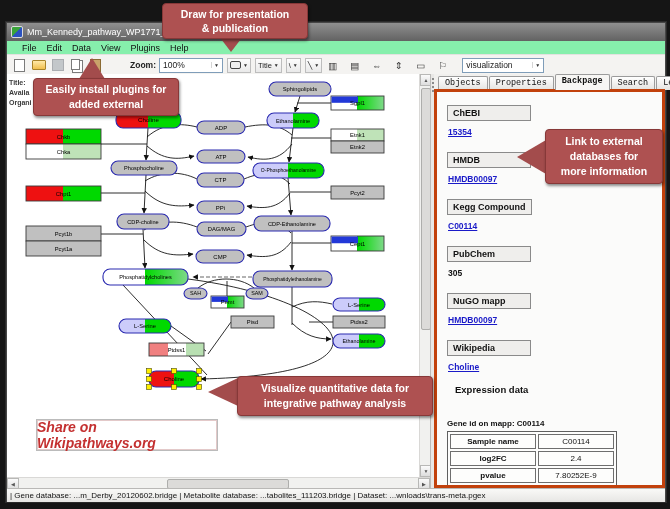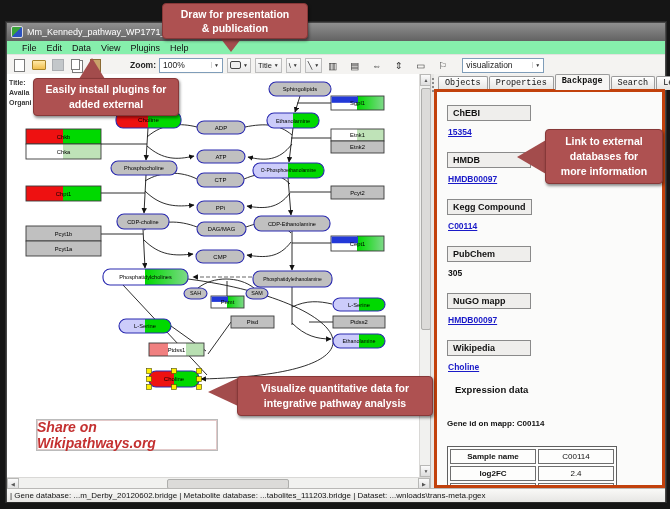--- a/index.html
+++ b/index.html
@@ -72,21 +72,21 @@
        background:linear-gradient(#ffffff,#e4e3e0);margin-right:1px;border-radius:2px 2px 0 0;
        position:relative;top:1px;font-family:Liberation Mono, monospace;}
   .tab.active{background:#f7f6f4;font-weight:bold;padding-bottom:4px;top:1px;z-index:2;}
   .panel-content{position:absolute;left:0;top:15px;right:0;bottom:0;background:#fbfbfa;
                  border:3px solid #c2410c;overflow:hidden;padding:10px 0 0 10px;box-sizing:border-box;}
   .sec-hdr{display:inline-block;min-width:72px;border:1px solid #8a8a8a;background:#efeeec;
            font-weight:bold;font-size:9px;color:#111;padding:2px 5px;margin-bottom:6px;}
   .sec-val{font-size:8.5px;font-weight:bold;margin:0 0 12px 1px;color:#111;}
   .sec-val.link{color:#1a1ac8;text-decoration:underline;cursor:pointer;}
   .exp-title{font-weight:bold;font-size:9.5px;color:#111;margin:3px 8px 24px;}
-  .mapp{font-weight:bold;font-size:8px;color:#111;margin-bottom:18px;}
+  .mapp{font-weight:bold;font-size:8px;color:#111;margin-bottom:3px;}
   table.exp{border-collapse:separate;border-spacing:2px;border:1px solid #5f5f5f;background:#fdfdfc;}
   table.exp td{border:1px solid #6e6e6e;font-size:8px;text-align:center;padding:2px 4px;
                min-width:66px;background:#fdfdfc;color:#111;}
   table.exp td.key{font-weight:bold;min-width:76px;}
   
   .statusbar{position:absolute;left:0;top:465px;right:0;height:13px;
              background:linear-gradient(#f9f9f7,#e7e6e4);border-top:1px solid #b9b8b6;
              font-size:8px;color:#111;display:flex;align-items:center;padding-left:3px;
              white-space:nowrap;overflow:hidden;}
   

